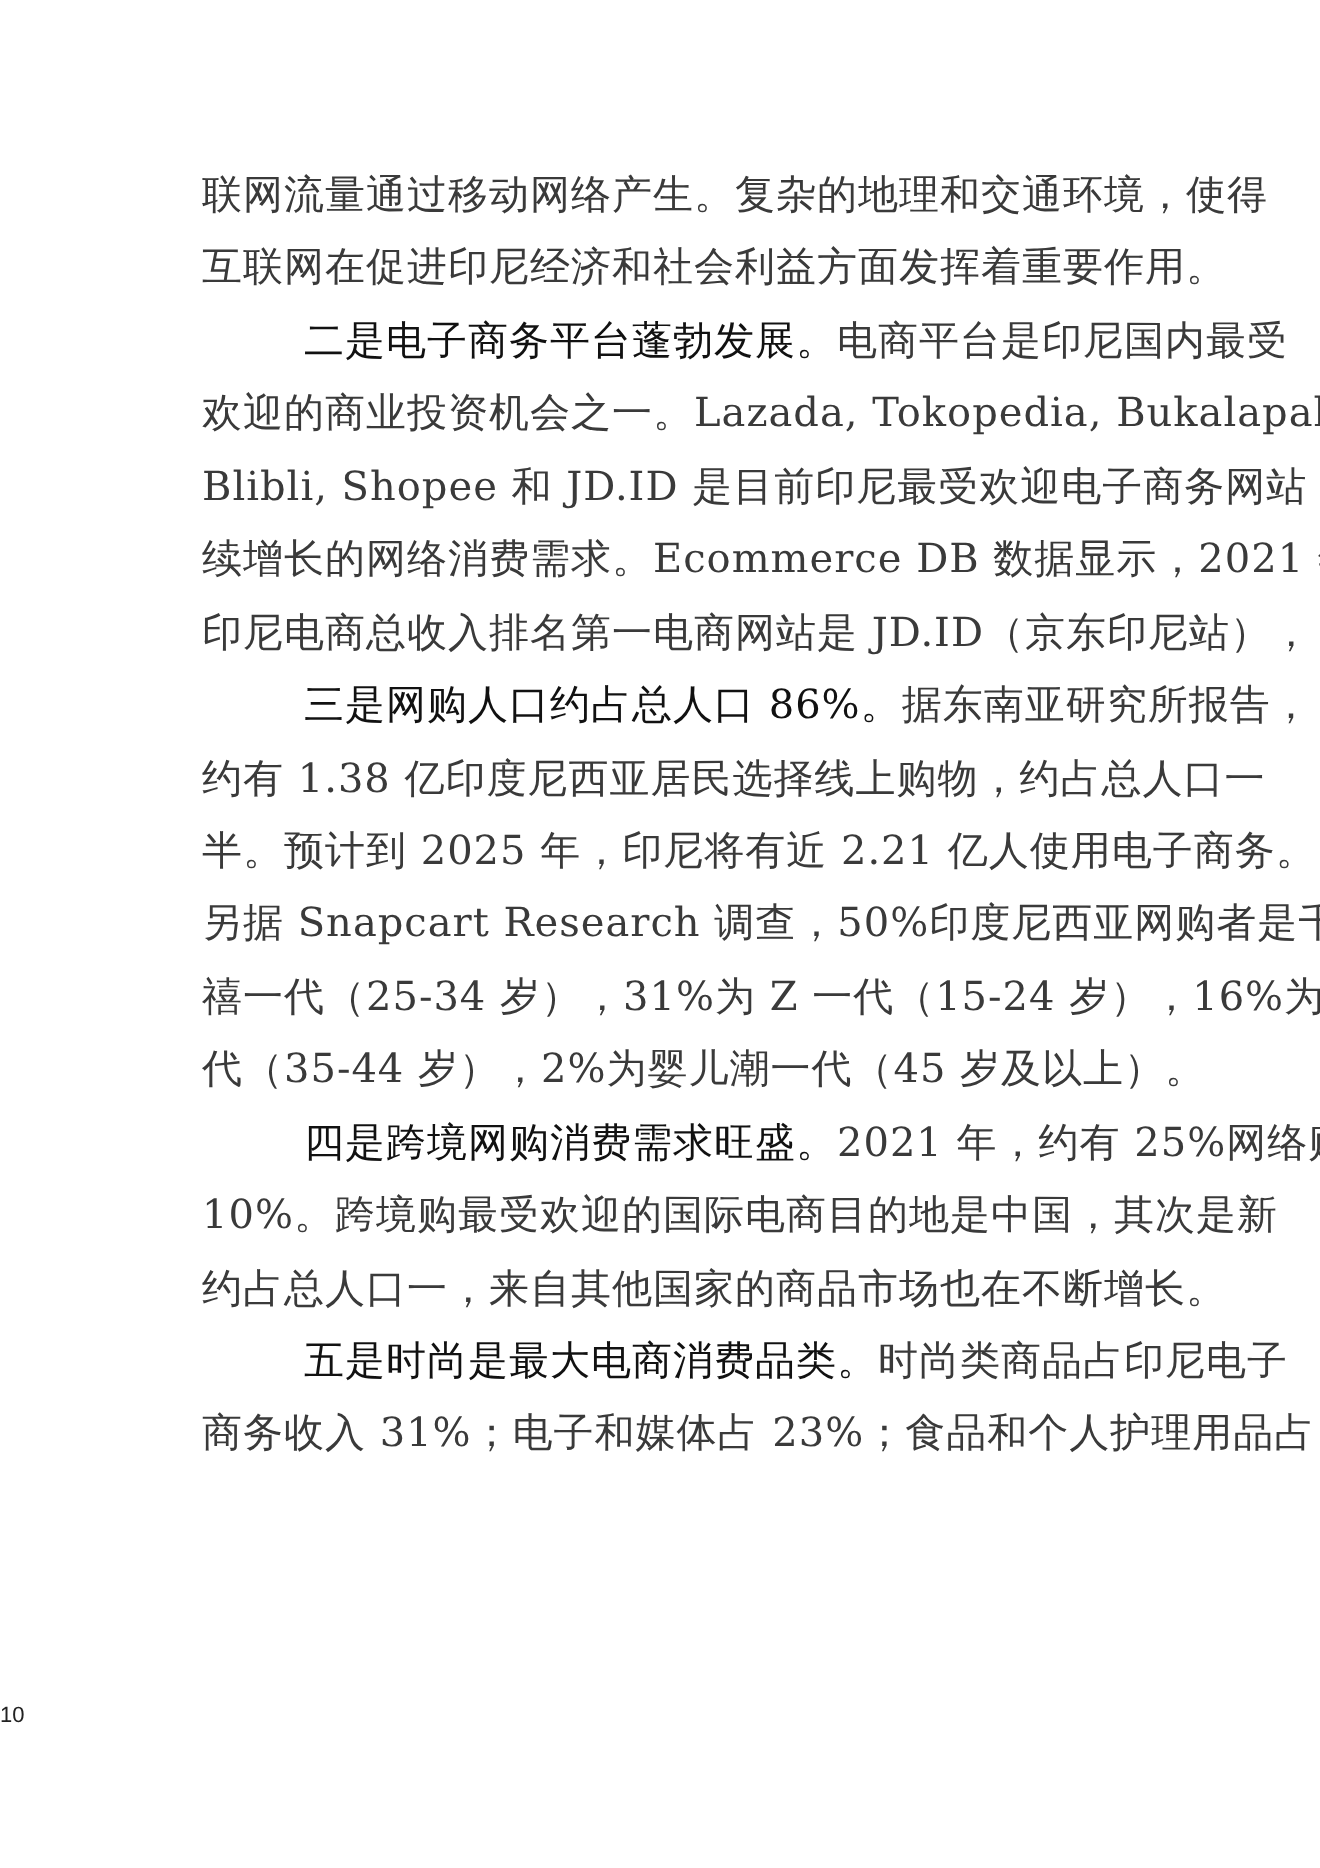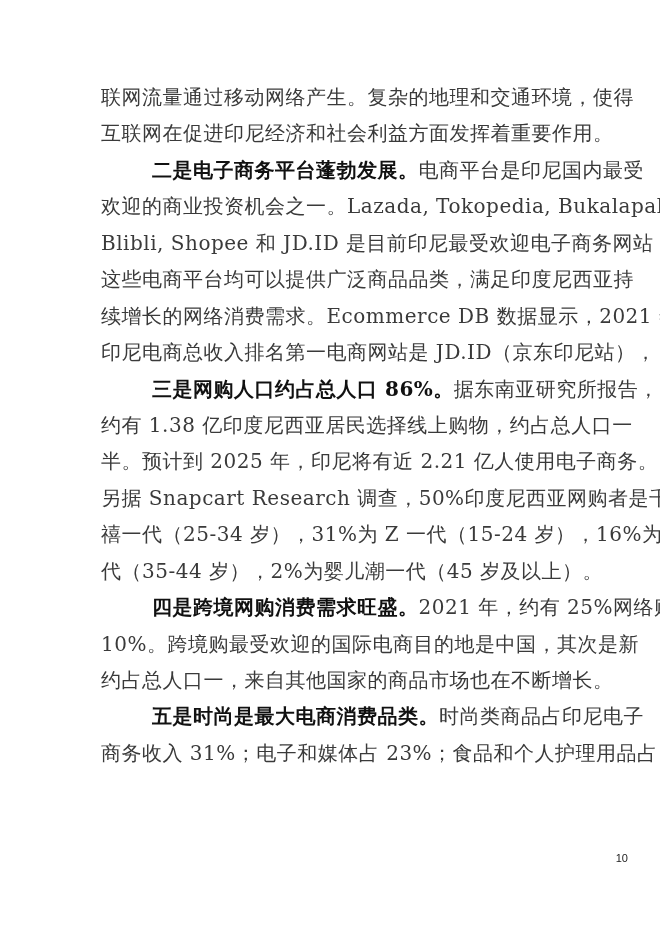--- a/index.html
+++ b/index.html
@@ -38,48 +38,46 @@
       color: #3a3a3a;
     }
     .line.justify {
       text-align: justify;
       text-align-last: justify;
     }
     .line.indent {
       padding-left: 51px;
     }
     .bold {
-      font-weight: bold;
+      font-weight: normal;
       color: #111111;
     }
     .page-number {
       position: absolute;
       left: 0;
       width: 600px;
       top: 852px;
-      text-align: right;
+      text-align: left;
       font-size: 11px;
       font-family: "Liberation Sans", sans-serif;
       color: #222222;
-      padding-left: 28px;
     }
   </style>
 </head>
 <body>
 
 <div class="page">
   <div class="body-text">
 
     <div class="line justify">联网流量通过移动网络产生。复杂的地理和交通环境，使得</div>
     <div class="line">互联网在促进印尼经济和社会利益方面发挥着重要作用。</div>
 
     <div class="line indent justify"><span class="bold">二是电子商务平台蓬勃发展。</span><span>电商平台是印尼国内最受</span></div>
     <div class="line justify">欢迎的商业投资机会之一。Lazada, Tokopedia, Bukalapak,</div>
     <div class="line justify">Blibli, Shopee 和 JD.ID 是目前印尼最受欢迎电子商务网站，</div>
-    <div class="line justify">这些电商平台均可以提供广泛商品品类，满足印度尼西亚持</div>
     <div class="line justify">续增长的网络消费需求。Ecommerce DB 数据显示，2021 年</div>
     <div class="line justify">印尼电商总收入排名第一电商网站是 JD.ID（京东印尼站），</div>
 
     <div class="line indent justify"><span class="bold">三是网购人口约占总人口 86%。</span><span>据东南亚研究所报告，</span></div>
     <div class="line justify">约有 1.38 亿印度尼西亚居民选择线上购物，约占总人口一</div>
     <div class="line justify">半。预计到 2025 年，印尼将有近 2.21 亿人使用电子商务。</div>
     <div class="line justify">另据 Snapcart Research 调查，50%印度尼西亚网购者是千</div>
     <div class="line justify">禧一代（25-34 岁），31%为 Z 一代（15-24 岁），16%为 X 一</div>
     <div class="line">代（35-44 岁），2%为婴儿潮一代（45 岁及以上）。</div>
 

